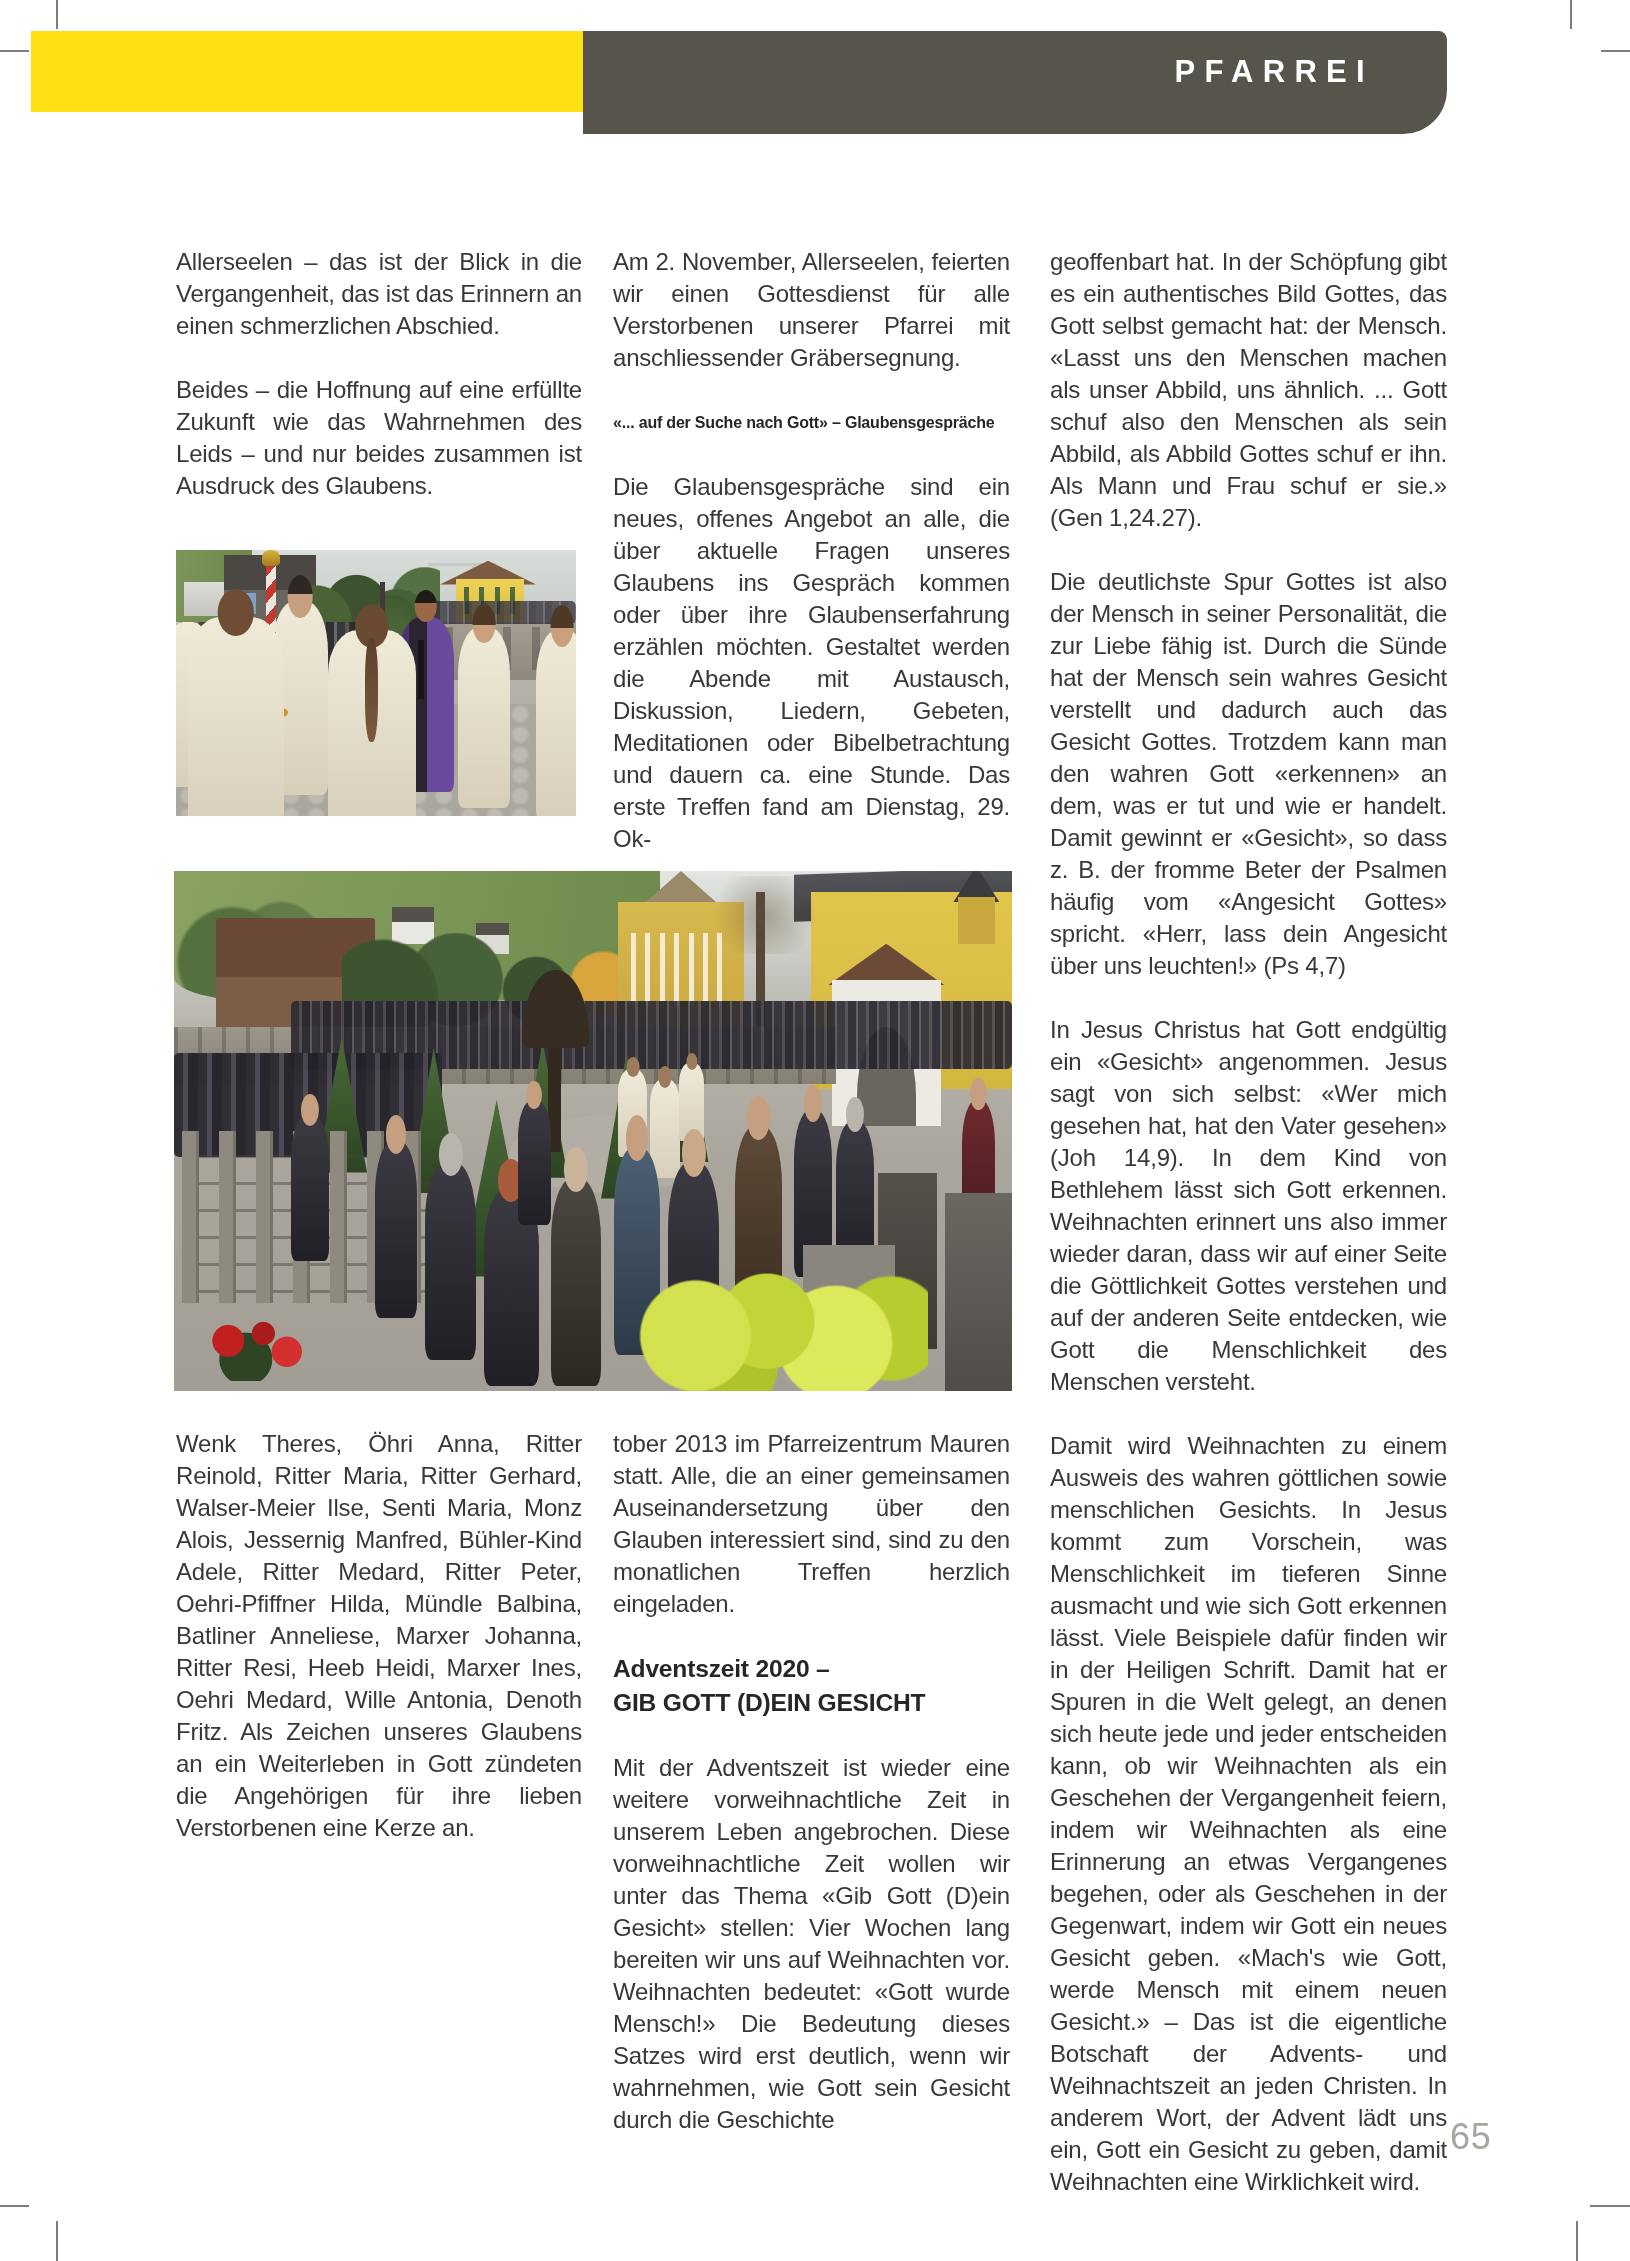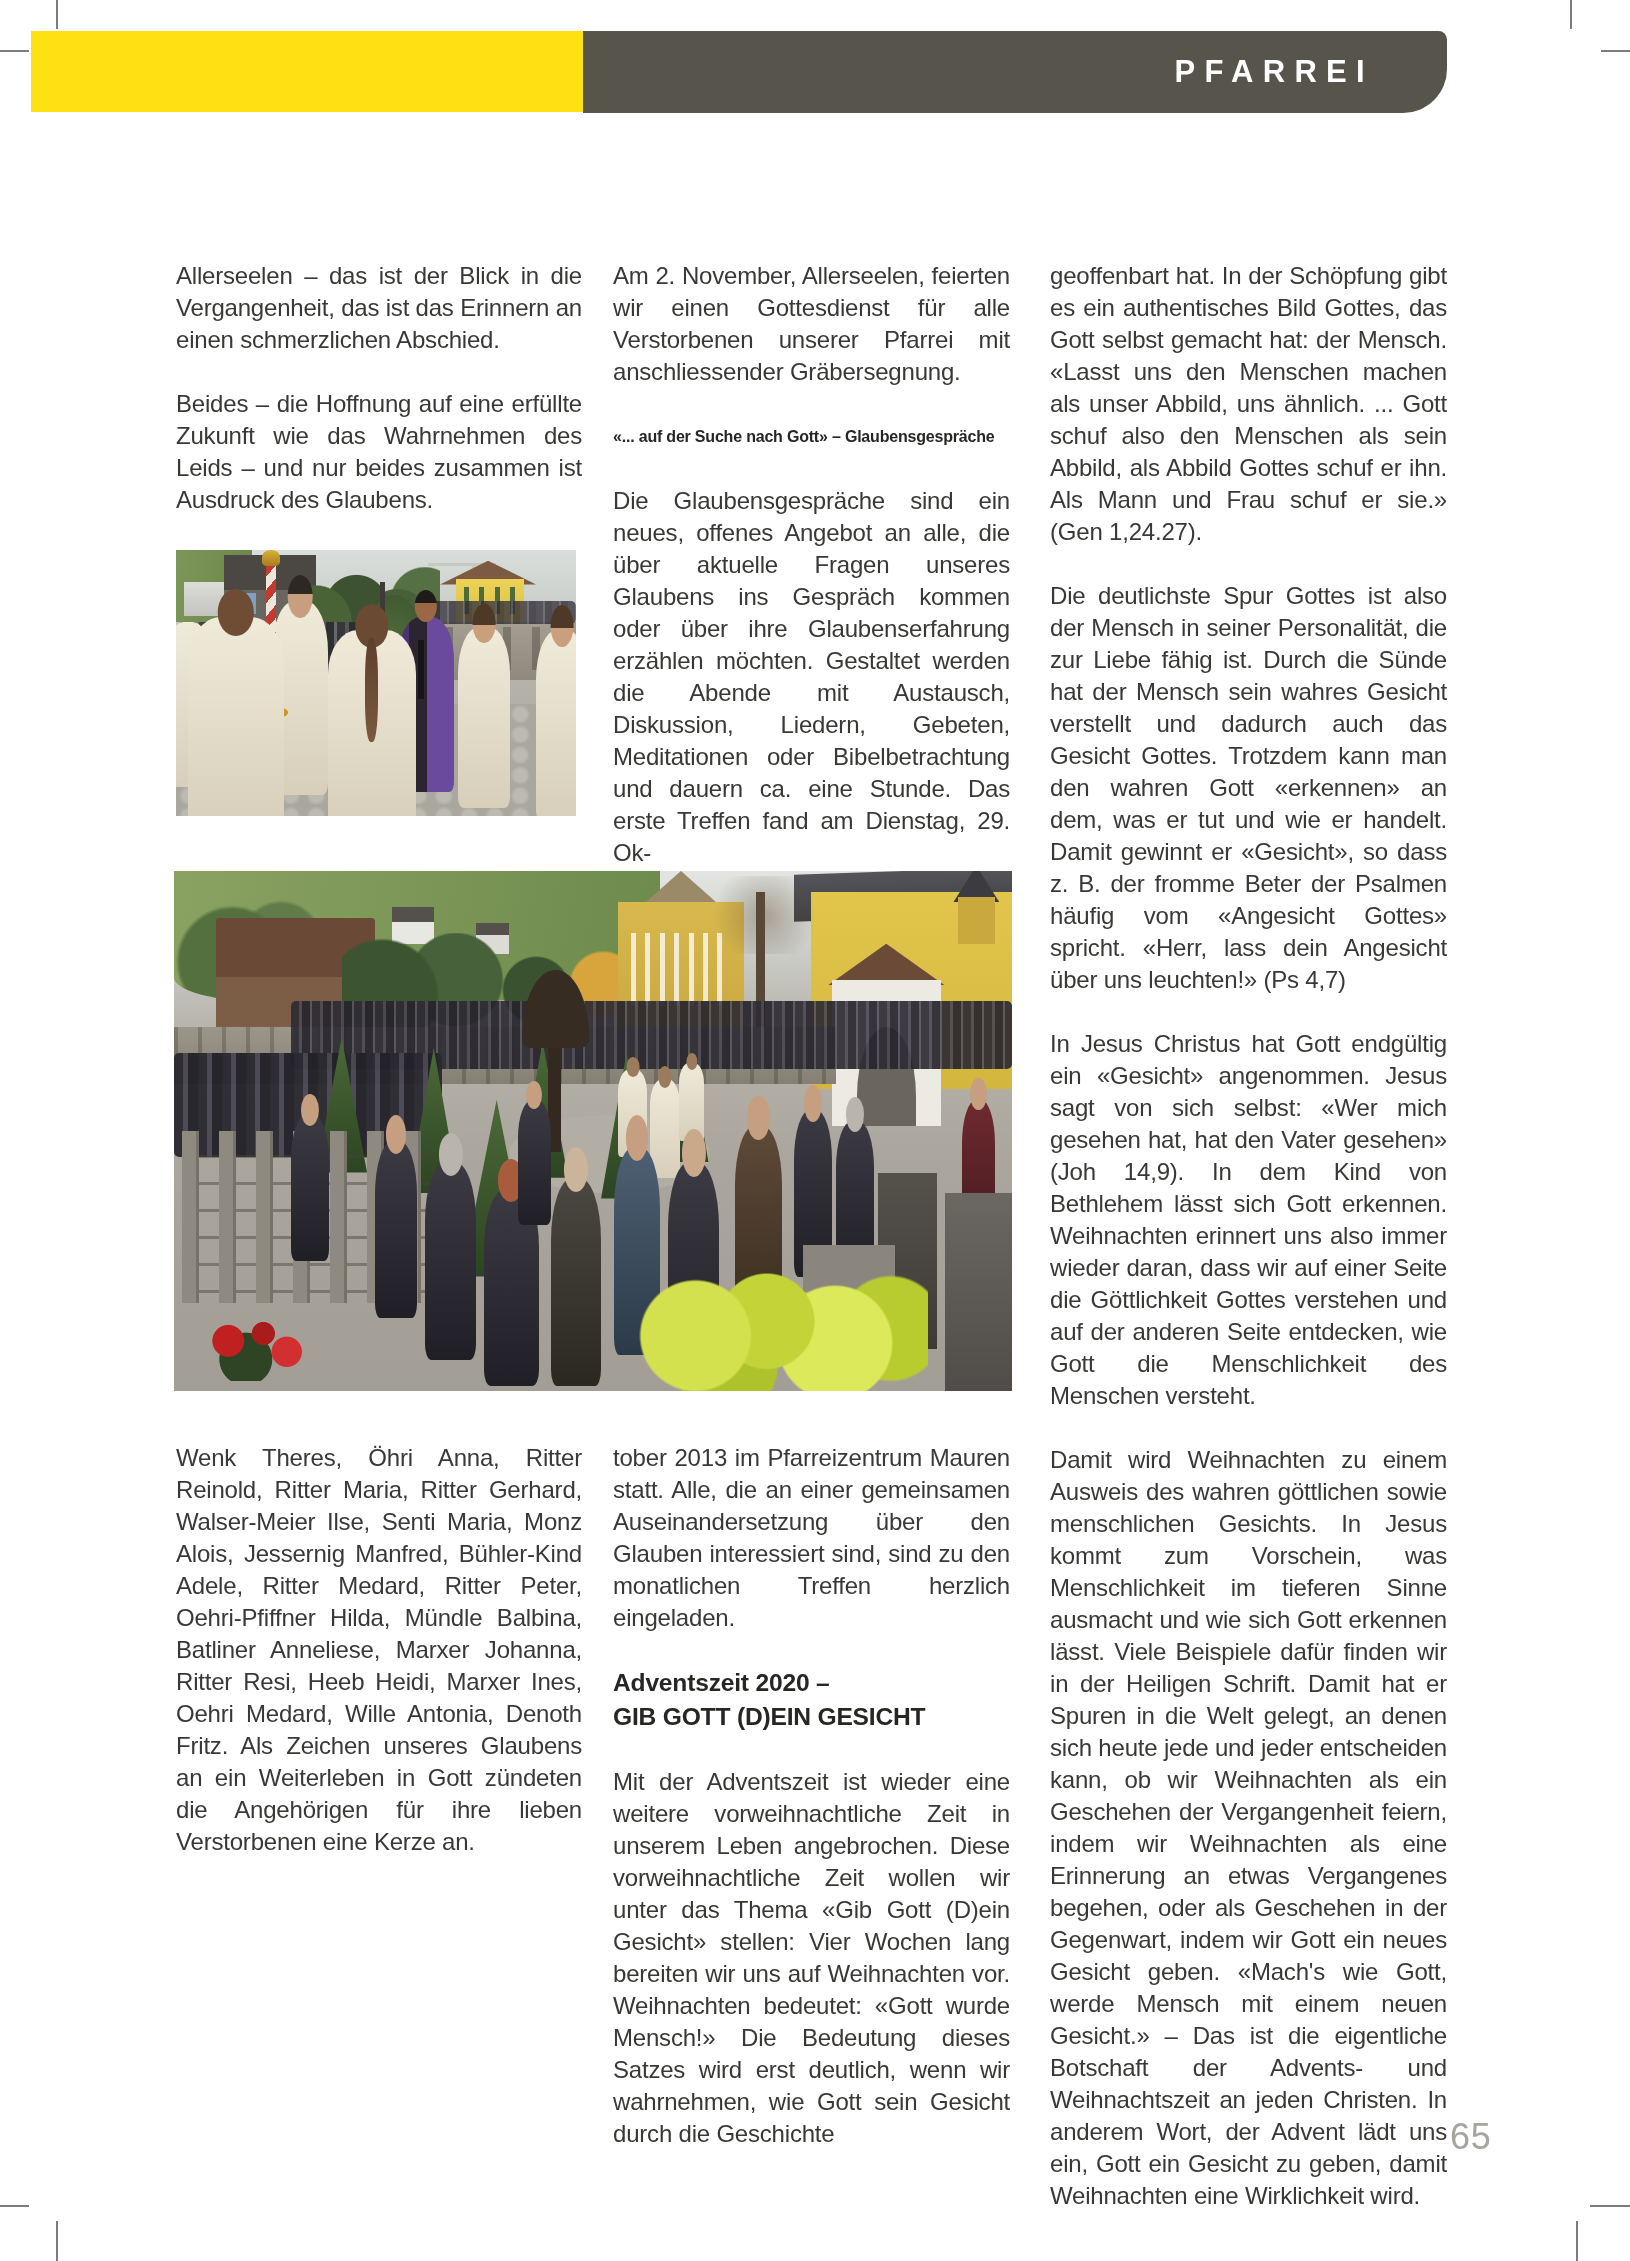--- a/index.html
+++ b/index.html
@@ -2,31 +2,31 @@
 <html style="font-size:13.6px"><head>
 <meta charset="utf-8">
 <style>
   html,body{margin:0;padding:0;background:#ffffff;}
   .page{position:relative;width:1630px;height:2261px;background:#ffffff;overflow:hidden;
         font-family:"Liberation Sans",sans-serif;}
   .abs{position:absolute;}
 
   
   .band-yellow{left:31px;top:31px;width:552px;height:81px;background:#fee112;}
-  .band-dark{left:583px;top:31px;width:864px;height:82px;background:#57544b;
+  .band-dark{left:583px;top:31px;width:864px;height:103px;background:#57544b;
              border-radius:0 8.5px 44px 0;}
   .band-label{position:absolute;right:73px;top:0;height:81px;line-height:82px;
               color:#ffffff;font-size:31px;font-weight:bold;letter-spacing:9.3px;}
 
   
   .mark{background:#7d7d7b;}
 
   
   .col{color:#3a3834;font-size:24px;line-height:32px;}
-  .col p{margin:14px 0 32px 0;text-align:justify;letter-spacing:-0.2px;}
+  .col p{margin:0 0 32px 0;text-align:justify;letter-spacing:-0.2px;}
   .col p.tight{margin-bottom:0;}
   .col p:last-child{margin-bottom:0;}
   .hd1{font-weight:bold;color:#272622;font-size:16px;line-height:33px;
        margin:0 0 31px 0;text-align:justify;letter-spacing:0;}
   .hd2{font-weight:bold;color:#272622;font-size:24.6px;line-height:34px;
        margin:0 0 31px 0;letter-spacing:0;}
   .c1top{left:176px;top:246px;width:406px;}
   .c2top{left:613px;top:246px;width:397px;}
   .c3col{left:1050px;top:246px;width:397px;}
   .c1bot{left:176px;top:1428px;width:406px;}

